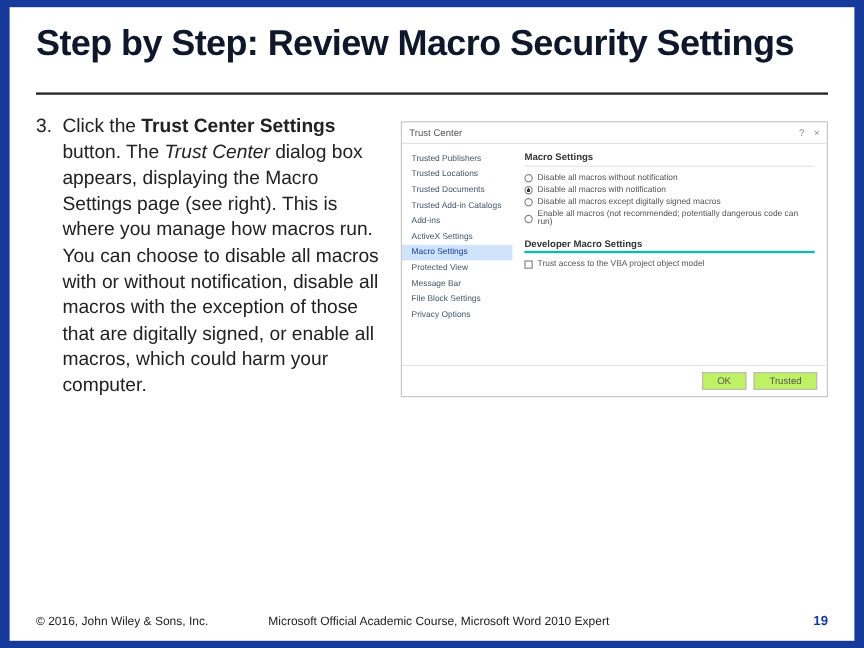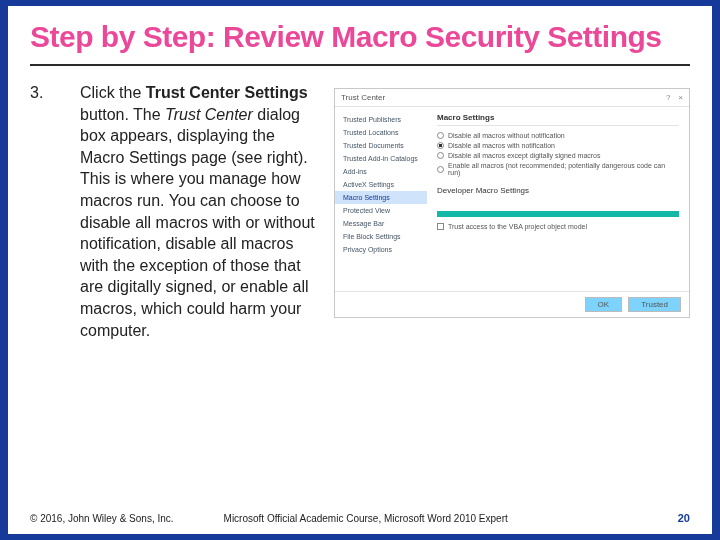--- a/index.html
+++ b/index.html
@@ -11,26 +11,26 @@
   }
   .page {
     position: absolute;
     left: 8px; right: 8px; top: 6px; bottom: 6px;
     background: #fff;
     padding: 14px 22px 10px 22px;
     display: flex;
     flex-direction: column;
   }
   .title {
-    color: #ec4899;
+    color: #0f172a;
     font-weight: 800;
     font-size: 30px;
     line-height: 1.1;
     letter-spacing: -0.5px;
-    padding-bottom: 11px;
+    padding-bottom: 24px;
     border-bottom: 2px solid #2a2a2a;
   }
   .content {
     flex: 1 1 auto;
     display: flex;
     gap: 18px;
     padding-top: 16px;
   }
   .left {
     display: flex;
@@ -40,21 +40,20 @@
     width: 22px;
     font-size: 16px;
     color: #222;
     line-height: 1.35;
   }
   .body-text {
     flex: 1;
     font-size: 16px;
     line-height: 1.35;
     color: #222;
-    margin-left: 28px;
   }
   .b { font-weight: 700; }
   .it { font-style: italic; }
   .right {
     flex: 1;
     padding-top: 6px;
   }
   .dialog {
     width: 356px;
     height: 230px;
@@ -110,37 +109,37 @@
   .radio {
     width: 7px; height: 7px; border: 1px solid #888; border-radius: 50%;
     display: inline-block; flex: none;
   }
   .radio.on { background: radial-gradient(#333 0 40%, transparent 45%); }
   .chk {
     width: 7px; height: 7px; border: 1px solid #888;
     display: inline-block; flex: none;
   }
   .sect2 {
-    font-weight: 400;
+    font-weight: 700;
     font-size: 8px;
     color: #333;
-    border-bottom: 6px solid #14b8a6;
-    padding-bottom: 16px;
+    border-bottom: 2px solid #14b8a6;
+    padding-bottom: 1px;
     margin: 10px 0 6px 0;
   }
   .dlg-footer {
     border-top: 1px solid #e4e4e4;
     padding: 5px 8px;
     display: flex;
     justify-content: flex-end;
     gap: 6px;
   }
   .dlg-btn {
     border: 1px solid #bbb;
-    background: #7dd3fc;
+    background: #bef264;
     padding: 2px 12px;
     font-size: 8px;
   }
   .footer {
     display: flex;
     align-items: center;
     justify-content: space-between;
     font-size: 10px;
     color: #222;
     padding-top: 6px;
@@ -215,16 +214,16 @@
           <div class="dlg-btn">OK</div>
           <div class="dlg-btn">Trusted</div>
         </div>
       </div>
     </div>
   </div>
 
   <div class="footer">
     <span>© 2016, John Wiley &amp; Sons, Inc.</span>
     <span class="mid">Microsoft Official Academic Course, Microsoft Word 2010 Expert</span>
-    <span class="pg">20</span>
+    <span class="pg">19</span>
   </div>
 
 </div>
 
 </body></html>

